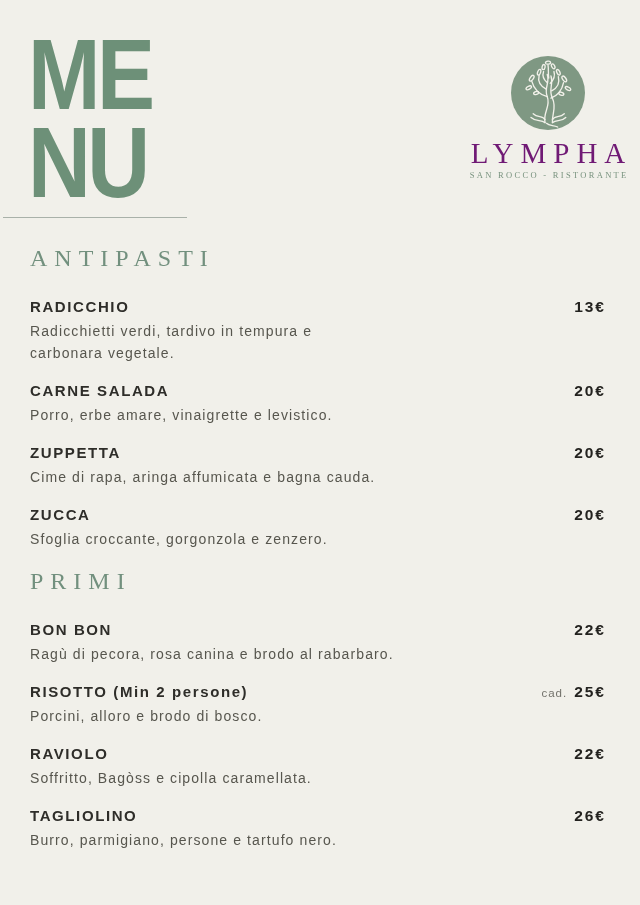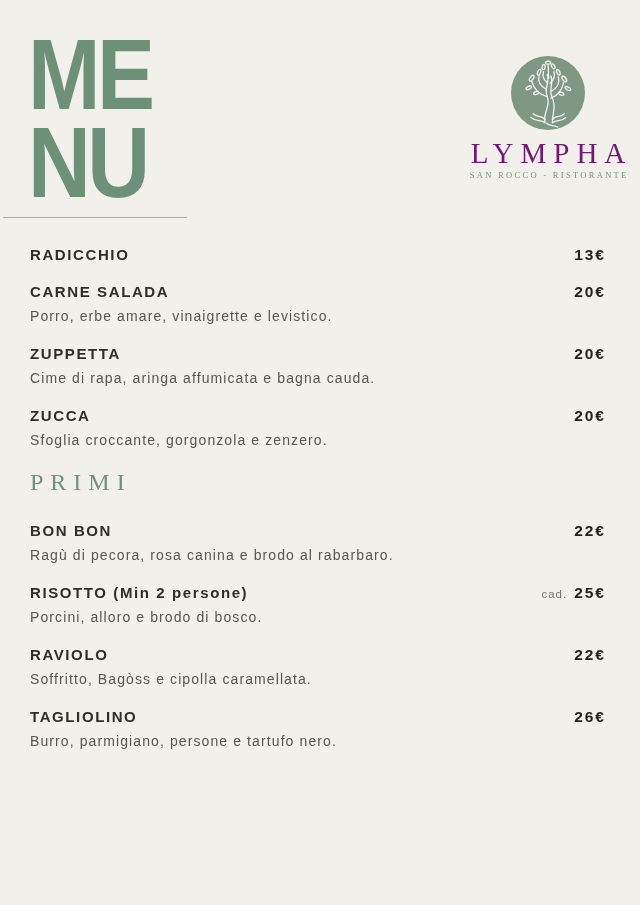--- a/index.html
+++ b/index.html
@@ -176,28 +176,33 @@
         <path d="M72 78 C 66 84, 59 80, 56 86"></path>
       </g>
     </svg>
     <div class="brand-name">LYMPHA</div>
     <div class="brand-subtitle">SAN ROCCO - RISTORANTE</div>
   </div>
 
   <div class="content">
 
     <div class="menu-section">
+      <h2 class="section-heading">ANTIPASTI</h2>
 
       <div class="menu-item">
         <div class="item-row">
           <span class="item-name">RADICCHIO</span>
           <span class="item-price-wrap">
 
             <span class="price">13€</span>
           </span>
+        </div>
+        <div class="item-desc">
+          <span class="desc-line">Radicchietti verdi, tardivo in tempura e</span>
+          <span class="desc-line">carbonara vegetale.</span>
         </div>
       </div>
 
       <div class="menu-item">
         <div class="item-row">
           <span class="item-name">CARNE SALADA</span>
           <span class="item-price-wrap">
 
             <span class="price">20€</span>
           </span>

